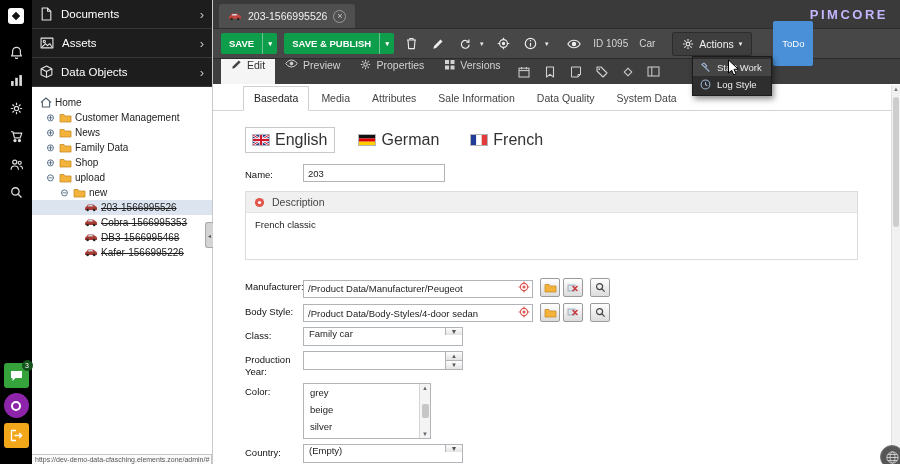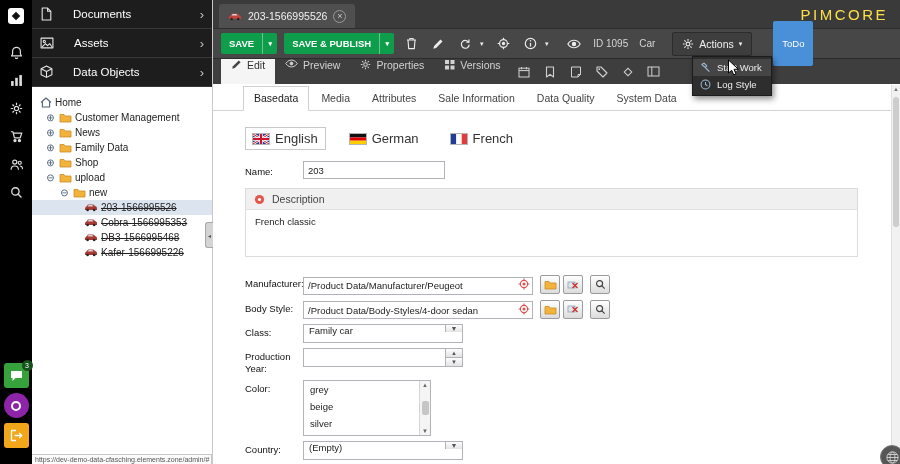--- a/index.html
+++ b/index.html
@@ -13,36 +13,36 @@
   .ibtn{width:32px;height:28px;display:flex;align-items:center;justify-content:center;color:#dedede}
   .ibottom{position:absolute;bottom:16px;left:0;width:32px;display:flex;flex-direction:column;gap:5px;align-items:center}
   .sq{width:25px;height:25px;border-radius:3px;display:flex;align-items:center;justify-content:center;position:relative}
   .sq.chat{background:#35a23c}
   .sq.purple{background:#8e24aa;border-radius:50%}
   .sq.logout{background:#f2a71b}
   .badge{position:absolute;top:-3px;right:-4px;width:11px;height:11px;border-radius:50%;background:#14521b;color:#fff;font-size:7px;display:flex;align-items:center;justify-content:center}
 
   
   .sidebar{position:absolute;left:32px;top:0;width:181px;height:464px;background:#fff;border-right:1px solid #c9c9c9;z-index:5}
-  .panel{height:29px;background:#1d1d1d;border-bottom:1px solid #383838;display:flex;align-items:center;gap:20px;padding:0 8px;color:#fff;font-size:11.5px}
+  .panel{height:29px;background:#1d1d1d;border-bottom:1px solid #383838;display:flex;align-items:center;gap:8px;padding:0 8px;color:#fff;font-size:11.5px}
   .panel .chev{margin-left:auto;color:#c2c2c2;font-size:13px;line-height:1}
   .tree{padding-top:8px}
   .trow{height:15px;display:flex;align-items:center;gap:3px;font-size:10px;color:#222;white-space:nowrap}
   .trow.sel{background:#dbe4ef}
   .toggle{width:11px;font-size:10px;color:#48607a;text-align:center;line-height:1;flex-shrink:0}
   .tlabel.struck{text-decoration:line-through}
   .handle{position:absolute;right:-1px;top:222px;width:8px;height:26px;background:#d4d4d4;border:1px solid #a8a8a8;border-right:none;border-radius:3px 0 0 3px;display:flex;align-items:center;justify-content:center;font-size:6px;color:#555}
   .statusurl{position:absolute;left:0;bottom:0;max-width:180px;overflow:hidden;background:#fbfbfb;border:1px solid #c5c5c5;border-left:none;border-bottom:none;font-size:7px;color:#555;padding:1px 3px;white-space:nowrap;z-index:8}
 
   
   .main{position:absolute;left:213px;top:0;right:0;height:464px;background:#fff}
   .tabbar{height:28px;background:#3a3a3a;display:flex;align-items:center}
   .doctab{height:24px;align-self:flex-end;margin-left:6px;background:#4f4f4f;border-radius:3px 3px 0 0;display:flex;align-items:center;gap:6px;padding:0 9px;color:#f0f0f0;font-size:10.5px}
   .closec{width:13px;height:13px;border-radius:50%;border:1px solid #9a9a9a;color:#c9c9c9;font-size:9px;line-height:11px;text-align:center}
-  .brand{margin-left:auto;margin-right:12px;color:#fde047;font-weight:normal;font-size:15px;letter-spacing:2.5px}
+  .brand{margin-left:auto;margin-right:12px;color:#c4b5fd;font-weight:bold;font-size:13px;letter-spacing:2.5px}
 
   .toolbar{height:30px;background:#474747;display:flex;align-items:center;padding:0 8px;gap:7px;border-top:1px solid #2e2e2e}
   .gbtn{display:flex;align-items:center;height:21px;background:#0d9d4b;border-radius:2px;color:#fff;font-size:9.5px;font-weight:bold}
   .gbtn .gl{padding:0 8px}
   .gbtn .gc{width:15px;align-self:stretch;display:flex;align-items:center;justify-content:center;border-left:1px solid rgba(255,255,255,.4);font-size:7px}
   .tbtn{width:20px;height:22px;display:flex;align-items:center;justify-content:center;color:#ececec}
   .tcaret{width:9px;color:#ececec;font-size:7px;display:flex;align-items:center;justify-content:center;margin-left:-5px}
   .ttext{color:#d5d5d5;font-size:10px;margin:0 2px;white-space:nowrap}
   .actbtn{display:flex;align-items:center;gap:5px;height:24px;padding:0 9px;margin-left:8px;color:#f0f0f0;font-size:10.5px;background:#3e3e3e;border:1px solid #2c2c2c;border-radius:2px}
   .actbtn .ac{font-size:7px}
@@ -52,21 +52,21 @@
   .stab{display:flex;align-items:flex-start;gap:5px;padding:0 10px;color:#d2d2d2;font-size:10.5px}
   .stab.active{background:#f5f5f5;color:#333}
   .sibtn{width:26px;display:flex;align-items:center;justify-content:center;color:#d2d2d2}
 
   .etabs{height:27px;background:#fff;border-bottom:1px solid #d4d4d4;display:flex;align-items:flex-end;padding-left:30px;gap:2px}
   .etab{padding:5px 10px 6px;font-size:10.5px;color:#444}
   .etab.active{border:1px solid #d0d0d0;border-bottom:1px solid #fff;margin-bottom:-1px;background:#fff;color:#222}
 
   .content{position:relative;padding:16px 0 0 32px;height:353px;overflow:hidden;background:#fff}
   .langs{display:flex;gap:16px;margin-bottom:11px}
-  .lang{display:flex;align-items:center;gap:6px;font-size:13px;color:#333;padding:3px 7px;border:1px solid transparent}
+  .lang{display:flex;align-items:center;gap:6px;font-size:16px;color:#333;padding:3px 7px;border:1px solid transparent}
   .lang.active{border-color:#c8c8c8;background:#fff}
   .flag{display:block;outline:1px solid #b5b5b5}
 
   .nrow{display:flex;align-items:center;margin-bottom:9px}
   .frow{display:flex;align-items:flex-start;margin-bottom:5px}
   .flabel{width:58px;flex-shrink:0;font-size:9.5px;color:#111;line-height:1.25;padding-top:3px}
   .tinput{height:18px;border:1px solid #b0b3b8;font-size:9.5px;padding:0 4px;font-family:inherit;color:#222;background:#fff}
   .w142{width:142px}
   .fieldset{width:613px;border:1px solid #dcdcdc;margin-bottom:18px}
   .fshead{background:#f0f0f0;border-bottom:1px solid #e2e2e2;display:flex;align-items:center;gap:7px;padding:4px 8px;font-size:10.5px;color:#444}

